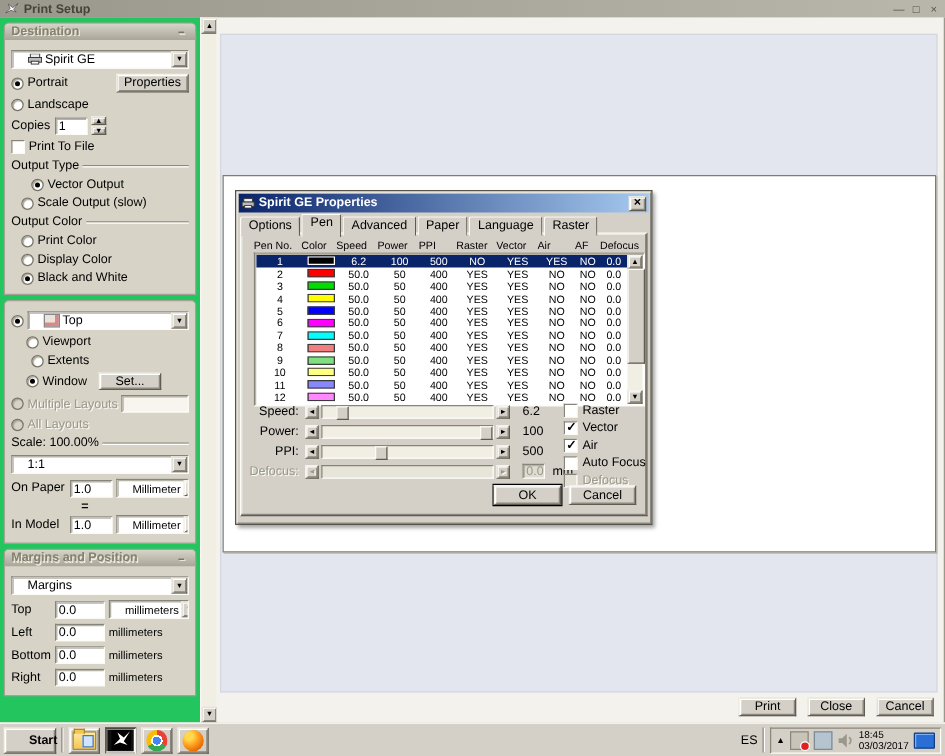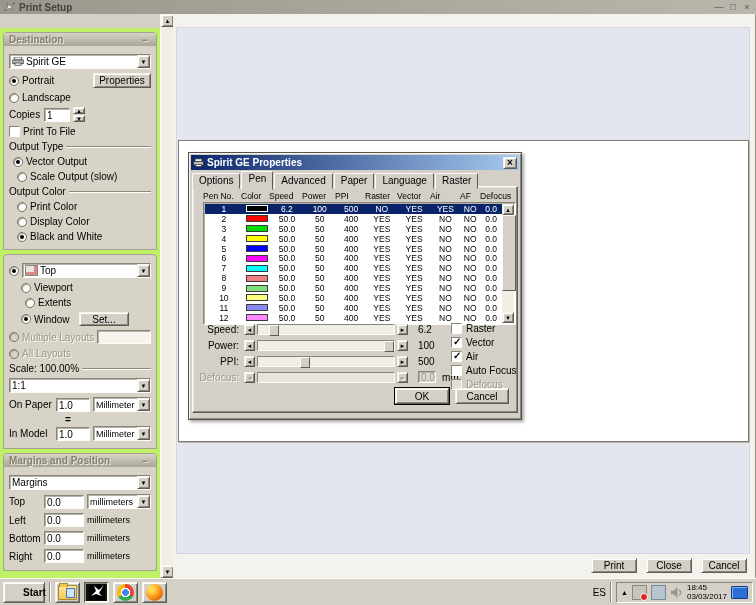--- a/index.html
+++ b/index.html
@@ -4,21 +4,21 @@
 <style>
   html,body{margin:0;padding:0}
   body{width:756px;height:605px;position:relative;overflow:hidden;
        background:#d4d0c8;font-family:"Liberation Sans",sans-serif;font-size:10px;color:#000;}
   
   .btn{background:#d4d0c8;border:1px solid;border-color:#f4f2ea #5f5c52 #5f5c52 #f4f2ea;
        box-shadow:inset 1px 1px 0 #fff,inset -1px -1px 0 #8a877c;
        display:flex;align-items:center;justify-content:center;font-size:10px;box-sizing:border-box;cursor:default}
   .sunk{background:#fff;border:1px solid;border-color:#87847a #fdfcf7 #fdfcf7 #87847a;
         box-shadow:inset 1px 1px 0 #b5b2a6;box-sizing:border-box}
-  .combo{display:flex;align-items:center;height:15px;padding-left:2px;gap:2px;overflow:hidden}
+  .combo{display:flex;align-items:center;height:15px;padding-left:12px;gap:2px;overflow:hidden}
   .carrow{margin-left:auto;width:13px;height:100%;flex:none}
   .gl-dn::after{content:"▼";font-size:6px}
   .gl-up::after{content:"▲";font-size:6px}
   .gl-l::after{content:"◄";font-size:6px}
   .gl-r::after{content:"►";font-size:6px}
   .gl-x::after{content:"×";font-size:10px;font-weight:bold;line-height:8px}
   .gl-min::after{content:"−";font-size:9px;font-weight:bold;line-height:6px}
   .radio{width:10px;height:10px;border-radius:50%;background:#fff;border:1px solid #767364;
          box-shadow:inset 1px 1px 1px #a7a497;position:relative;flex:none;box-sizing:border-box}
   .radio.on::after{content:"";position:absolute;left:2px;top:2px;width:4px;height:4px;border-radius:50%;background:#000}
@@ -30,21 +30,21 @@
   .dis{color:#9b988c;text-shadow:1px 1px 0 #fbfaf4}
   .legend{display:flex;align-items:center;gap:3px;margin:4px 0 2px 0}
   .legend::after{content:"";flex:1;height:0;border-top:1px solid #8d8a7d;border-bottom:1px solid #fff}
   
   .titlebar{position:absolute;left:0;top:0;width:756px;height:14px;
             background:linear-gradient(90deg,#9a978c,#b9b6ac);display:flex;align-items:center;padding:0 4px;gap:4px;box-sizing:border-box}
   .titlebar .t{font-size:10px;font-weight:bold;color:#45433a}
   .winbtns{margin-left:auto;display:flex;gap:4px;align-items:center;color:#55534a;font-size:9px}
   .winbtns span{width:10px;text-align:center}
   
-  .sidebar{position:absolute;left:0;top:28px;width:160px;height:564px;background:#bef264;
+  .sidebar{position:absolute;left:0;top:14px;width:160px;height:564px;background:#22c55e;
            padding:4px 3px 0 3px;box-sizing:border-box;overflow:hidden}
   .section{border:1px solid #a5a295;border-radius:4px 4px 0 0;margin-bottom:4px;background:#d7d3c7}
   .sec-h{height:13px;background:linear-gradient(#d6d3c8,#a9a698);border-radius:3px 3px 0 0;
          display:flex;align-items:center;padding:0 5px;font-size:10px;font-weight:bold;color:#84816f;
          text-shadow:1px 1px 0 #eceade}
   .sec-min{margin-left:auto;width:12px;height:9px;font-weight:bold;color:#6e6b5c;display:flex;align-items:center;justify-content:center}
   .sec-b{padding:4px 5px 3px 5px}
   .row{display:flex;align-items:center;gap:3px;margin:4px 0}
   .field{height:14px;padding:1px 2px;font-size:10px}
   .lbl{flex:none}
@@ -185,21 +185,21 @@
           <span class="btn gl-dn" style="width:12px;height:7px"></span>
         </span>
       </div>
       <div class="row">
         <span class="check"></span>
         <span>Print To File</span>
       </div>
       <div class="legend">
           <span>Output Type</span>
         </div>
-      <div class="row" style="margin-left:4px">
+      <div class="row" style="margin-left:16px">
         <span class="radio on"></span>
         <span>Vector Output</span>
       </div>
       <div class="row" style="margin-left:8px">
         <span class="radio"></span>
         <span>Scale Output (slow)</span>
       </div>
       <div class="legend">
           <span>Output Color</span>
         </div>

